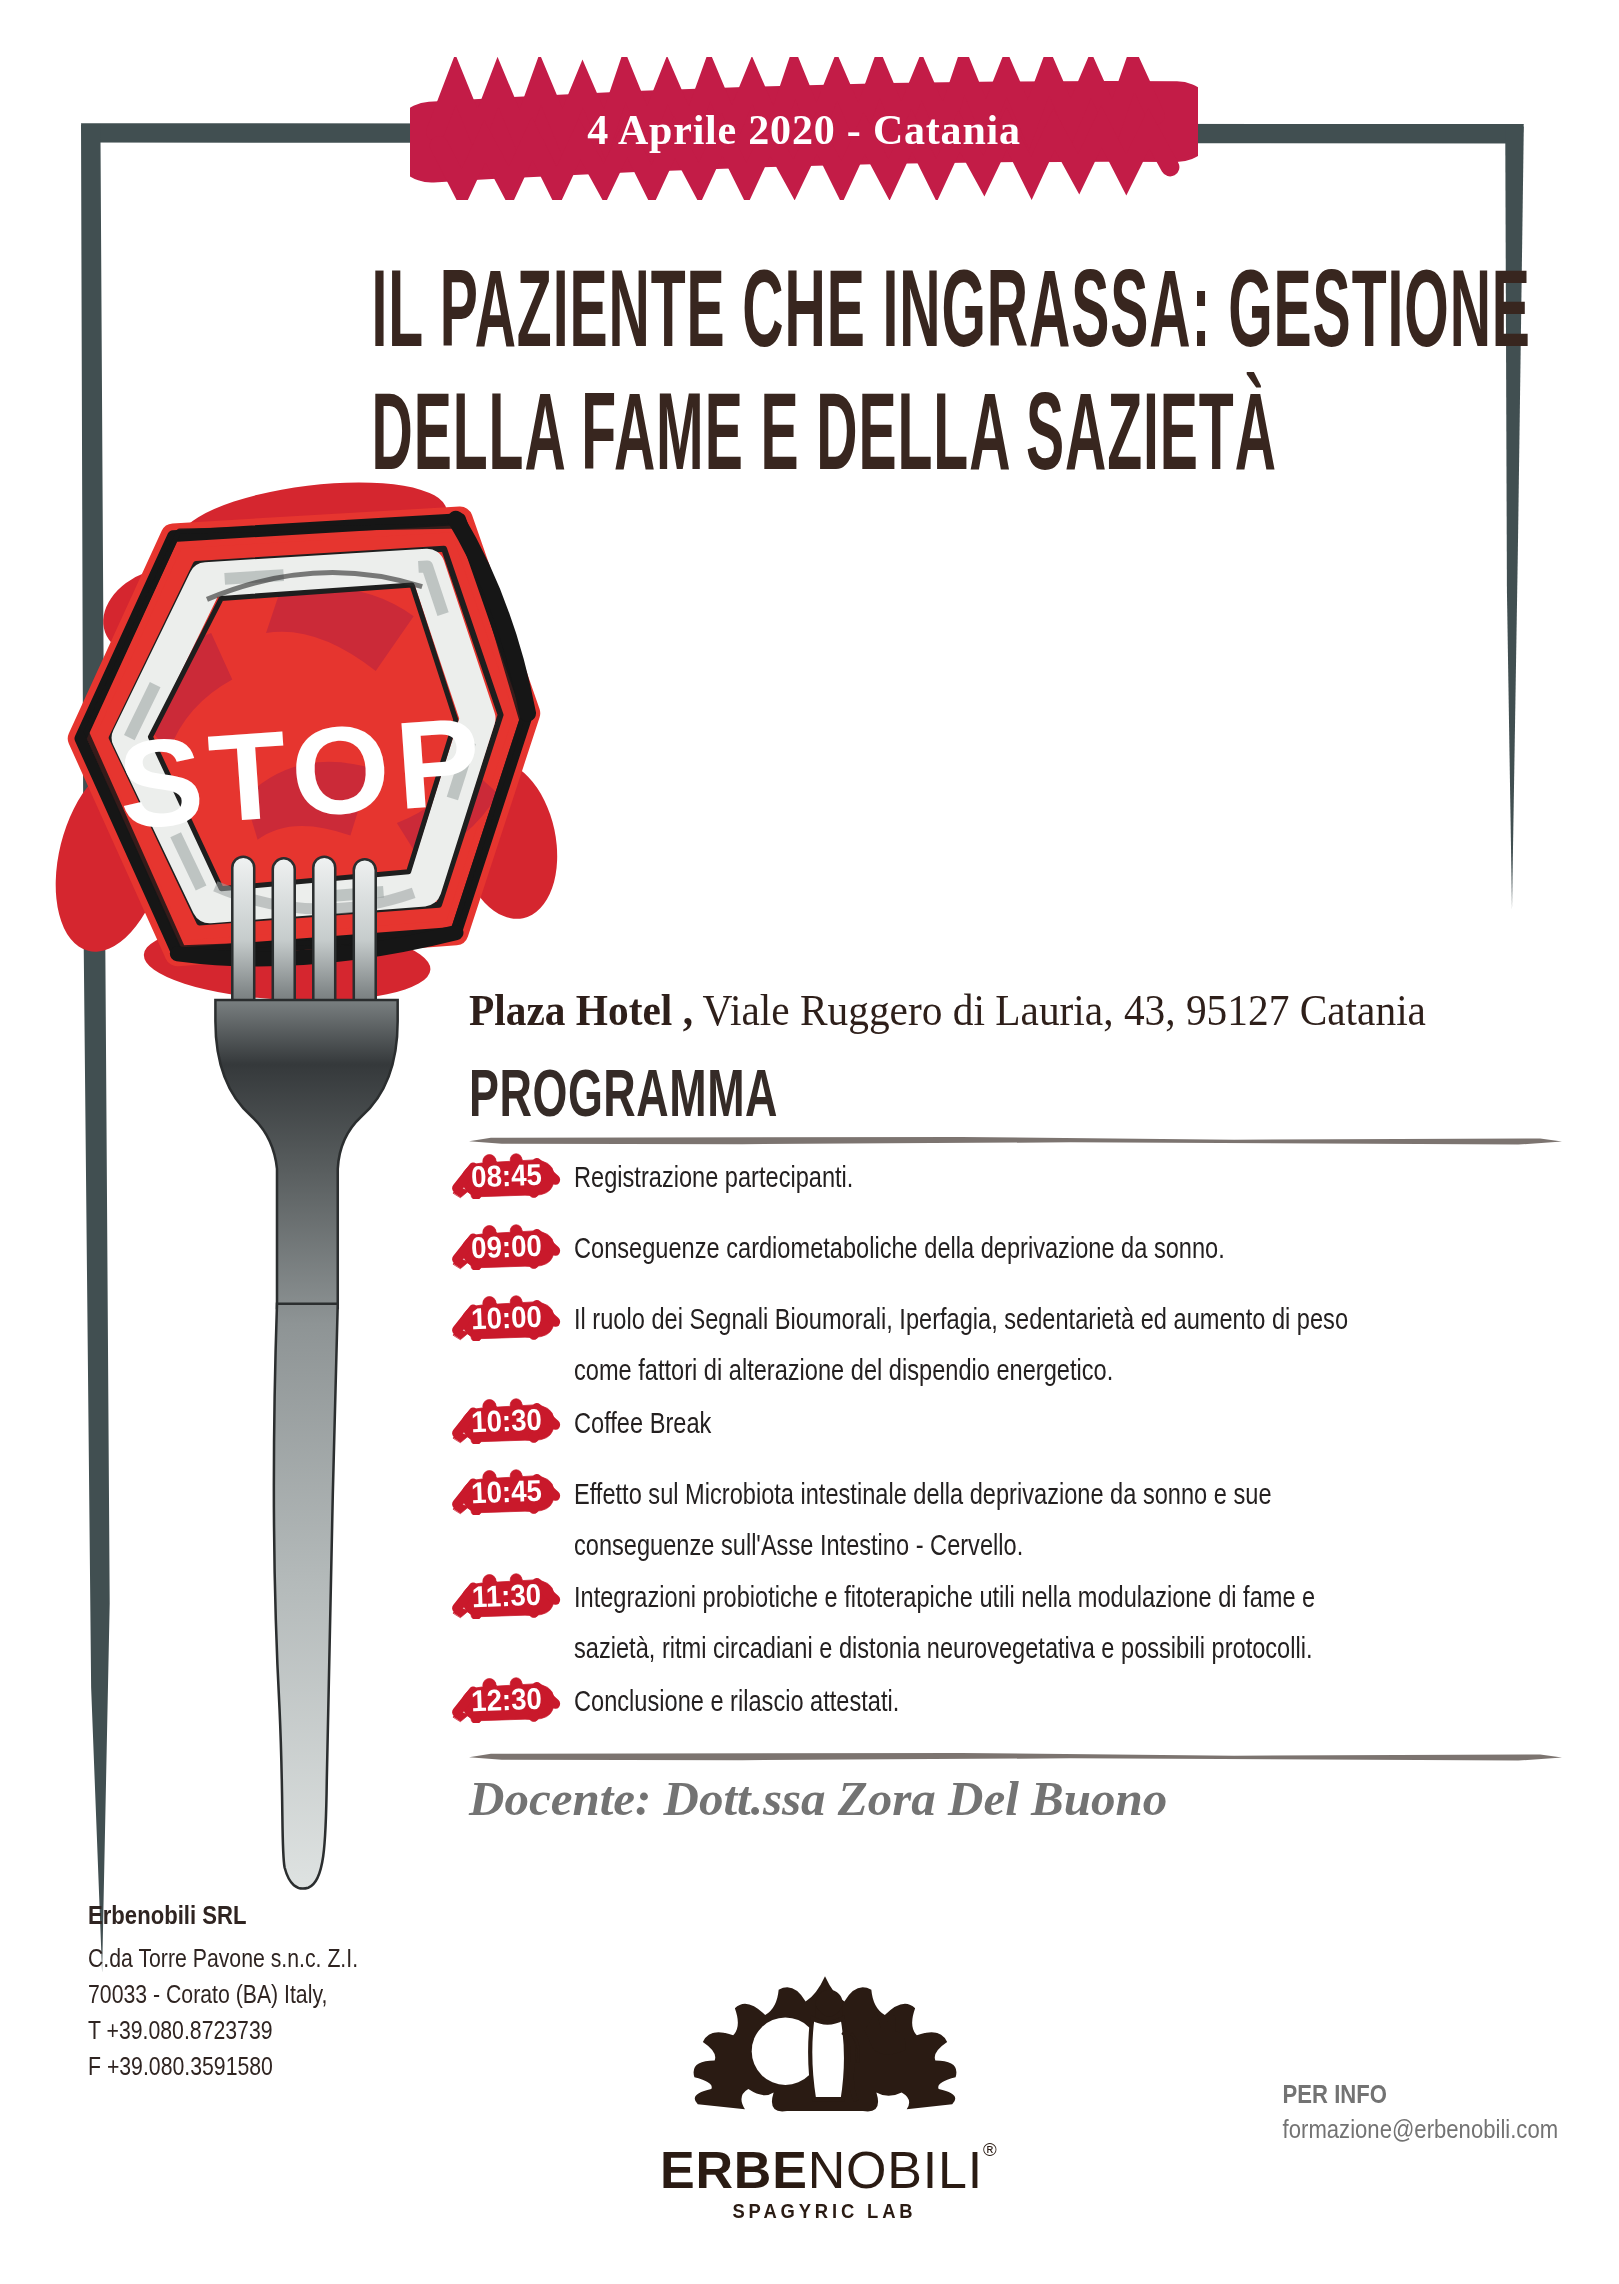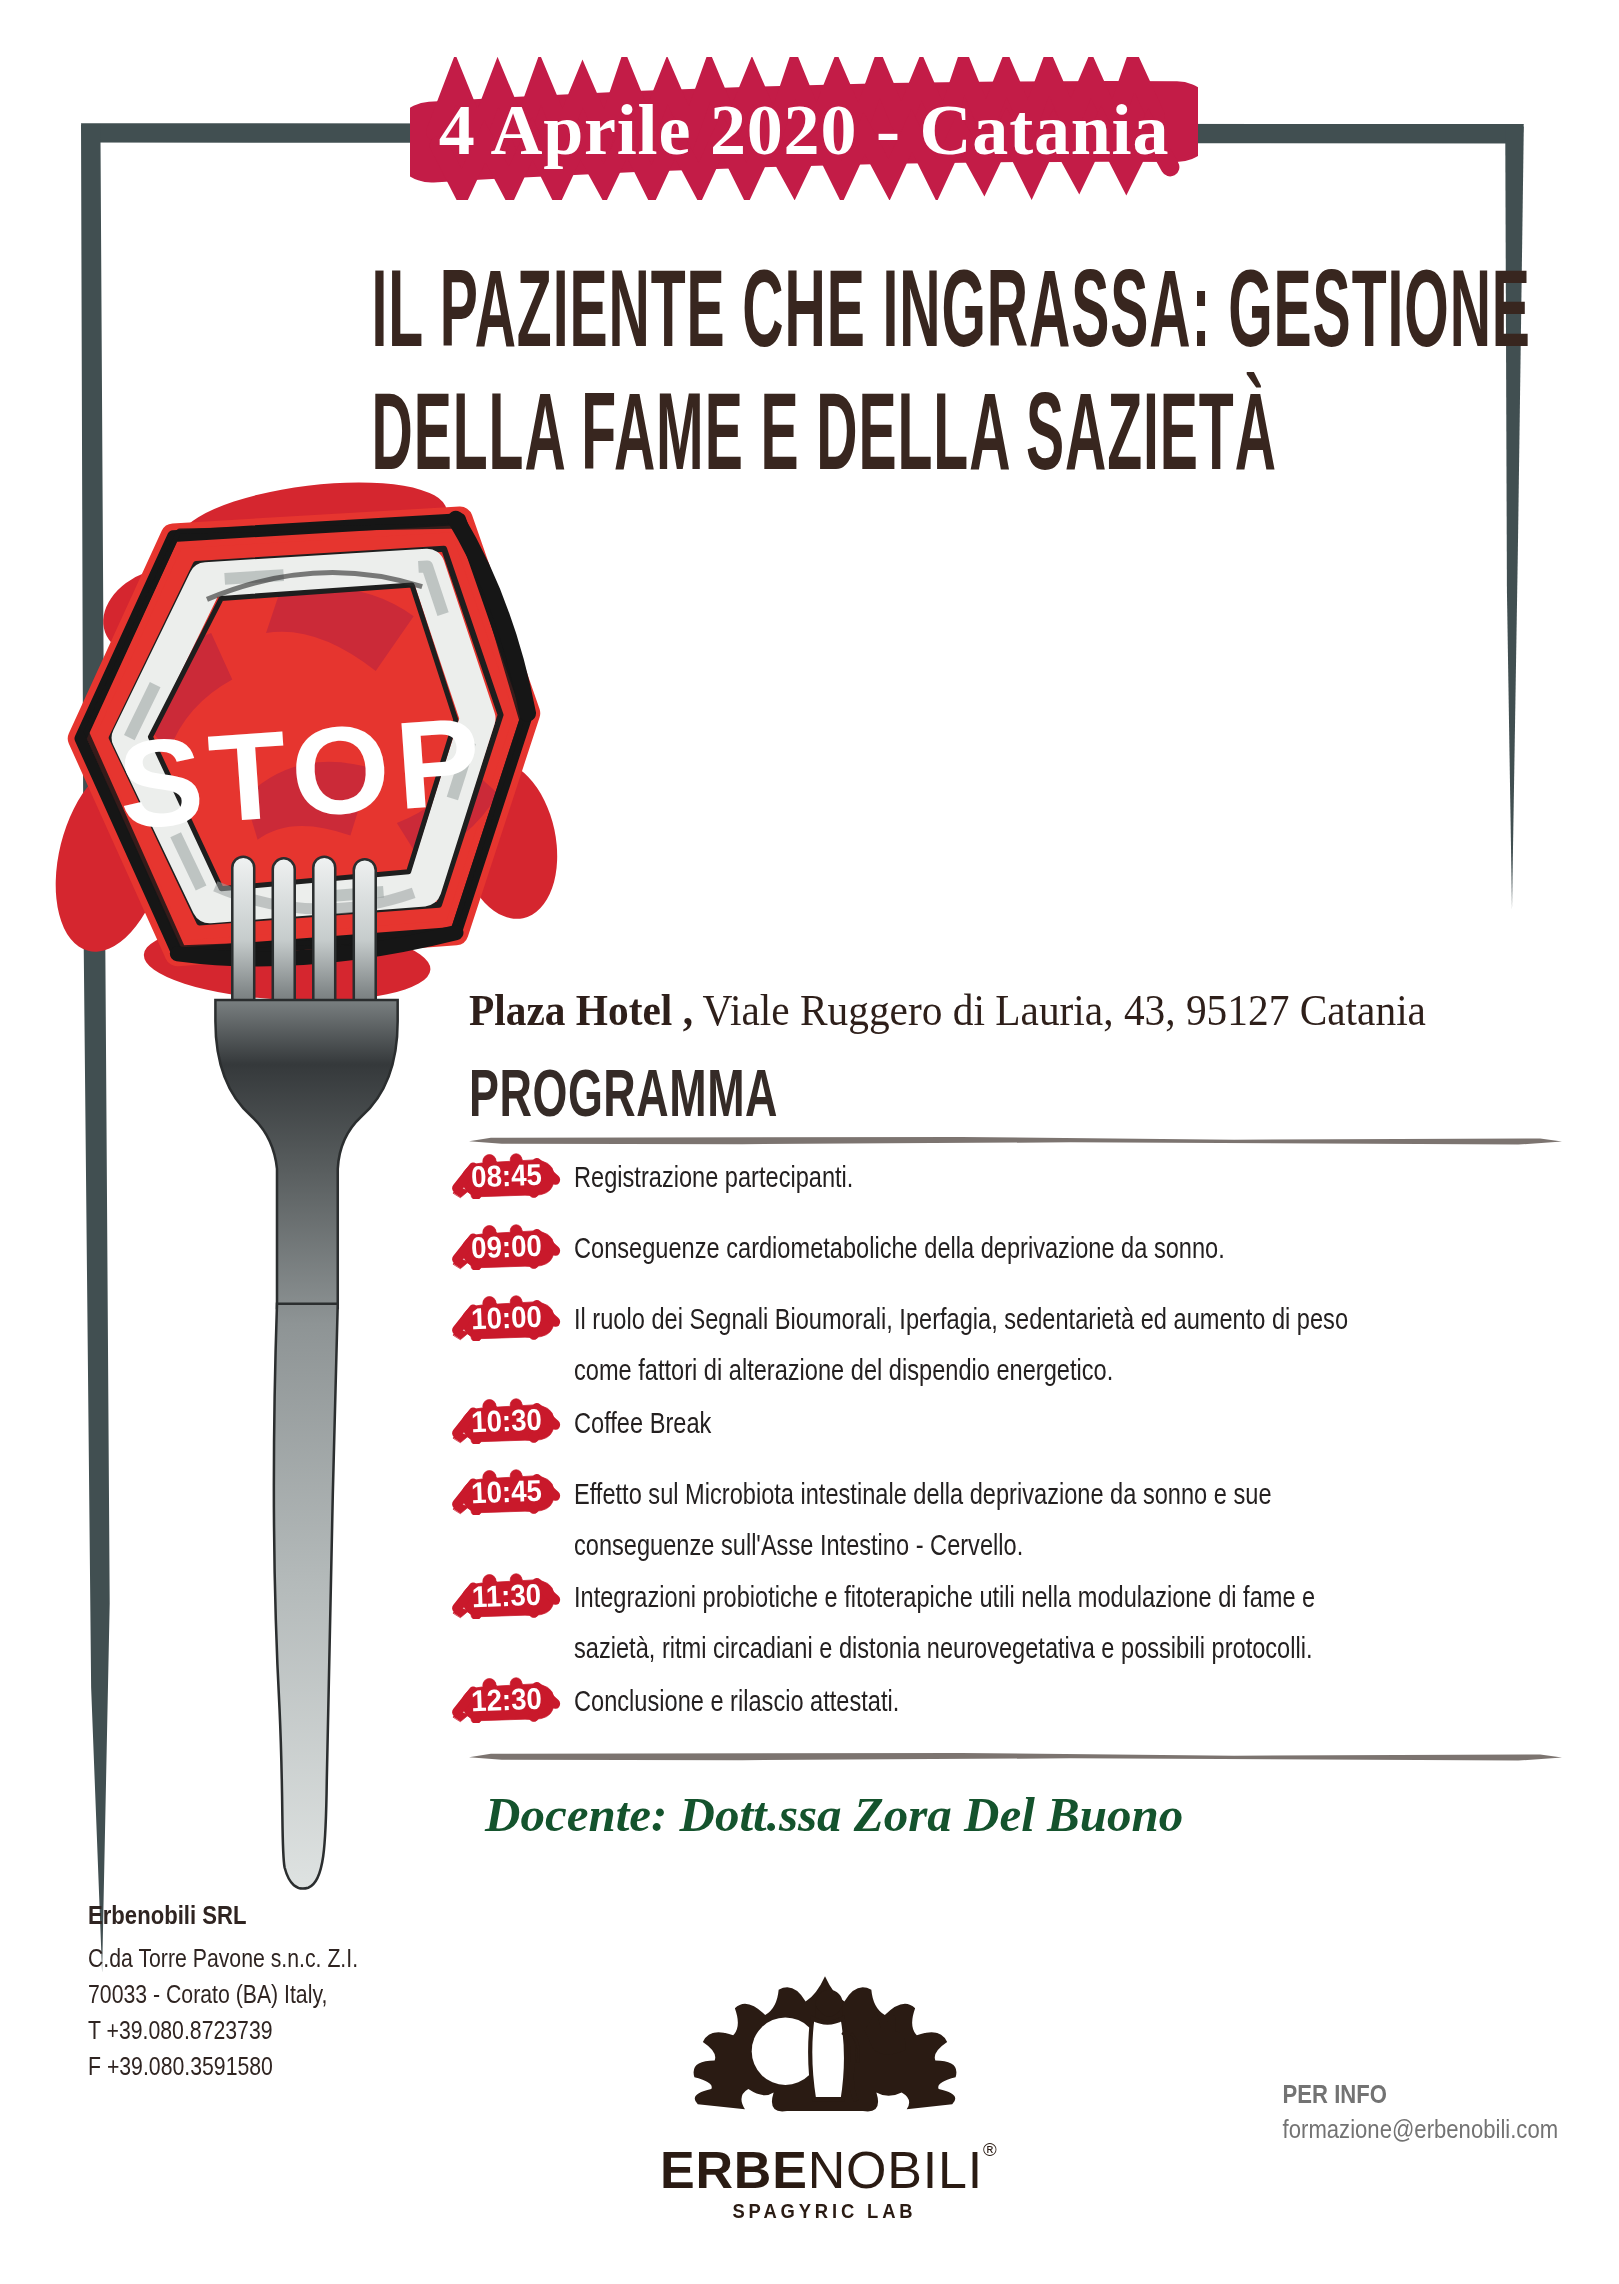--- a/index.html
+++ b/index.html
@@ -8,21 +8,21 @@
   svg{display:block;}
 
   
   .frame-svg{position:absolute;left:0;top:0;width:1620px;height:2284px;pointer-events:none;}
 
   
   .banner{position:absolute;left:410px;top:57px;width:788px;height:143px;}
   .banner svg{position:absolute;left:0;top:0;width:100%;height:100%;}
   .banner .banner-text{position:absolute;left:0;top:0;width:100%;height:100%;
       display:flex;align-items:center;justify-content:center;
-      font-family:"Liberation Serif",serif;font-weight:bold;font-size:72px;color:#ffffff;
+      font-family:"Liberation Serif",serif;font-weight:bold;font-size:42px;color:#ffffff;
       letter-spacing:0.8px;padding-top:3.4px;box-sizing:border-box;}
 
   
   .title{position:absolute;left:0;top:246px;width:1548px;text-align:center;color:#38261f;}
   .title .t-line{display:block;font-weight:bold;font-size:110px;line-height:123px;
       transform:scaleX(0.52);transform-origin:center;white-space:nowrap;letter-spacing:1.7px;}
 
   
   .artwork{position:absolute;left:34px;top:460px;width:540px;height:1443px;}
 
@@ -46,23 +46,23 @@
   .prog-row.two{margin-bottom:1.7px;}
   .time-badge{position:relative;flex:0 0 111px;width:111px;height:46px;margin-right:11.8px;margin-top:1.7px;}
   .time-badge svg{position:absolute;left:0;top:0;width:111px;height:46px;}
   .time-badge .time{position:absolute;left:0;top:0;width:100%;height:100%;
       display:flex;align-items:center;justify-content:center;color:#ffffff;
       font-size:30px;font-weight:bold;transform:rotate(-2deg) scaleX(0.92);}
   .item-text{margin:0;width:1152px;font-size:29.5px;line-height:51px;color:#242020;
       transform:scaleX(0.80);transform-origin:left top;}
 
   
-  .docente{position:absolute;left:469px;top:1770px;margin:16px;
+  .docente{position:absolute;left:469px;top:1770px;margin:0;
       font-family:"Liberation Serif",serif;font-style:italic;font-weight:bold;
-      font-size:49px;color:#14532d;white-space:nowrap;}
+      font-size:49px;color:#737373;white-space:nowrap;}
 
   
   .company{position:absolute;left:88px;top:1898px;color:#2f2421;}
   .company .c-name{font-size:26px;font-weight:bold;line-height:34px;margin-bottom:8.4px;
       transform:scaleX(0.85);transform-origin:left top;white-space:nowrap;}
   .company .c-line{font-size:25px;line-height:36px;transform:scaleX(0.85);
       transform-origin:left top;white-space:nowrap;}
 
   .logo{position:absolute;left:660px;top:1971px;width:329px;text-align:center;color:#2a1b13;}
   .logo .emblem{margin:0 auto;}

